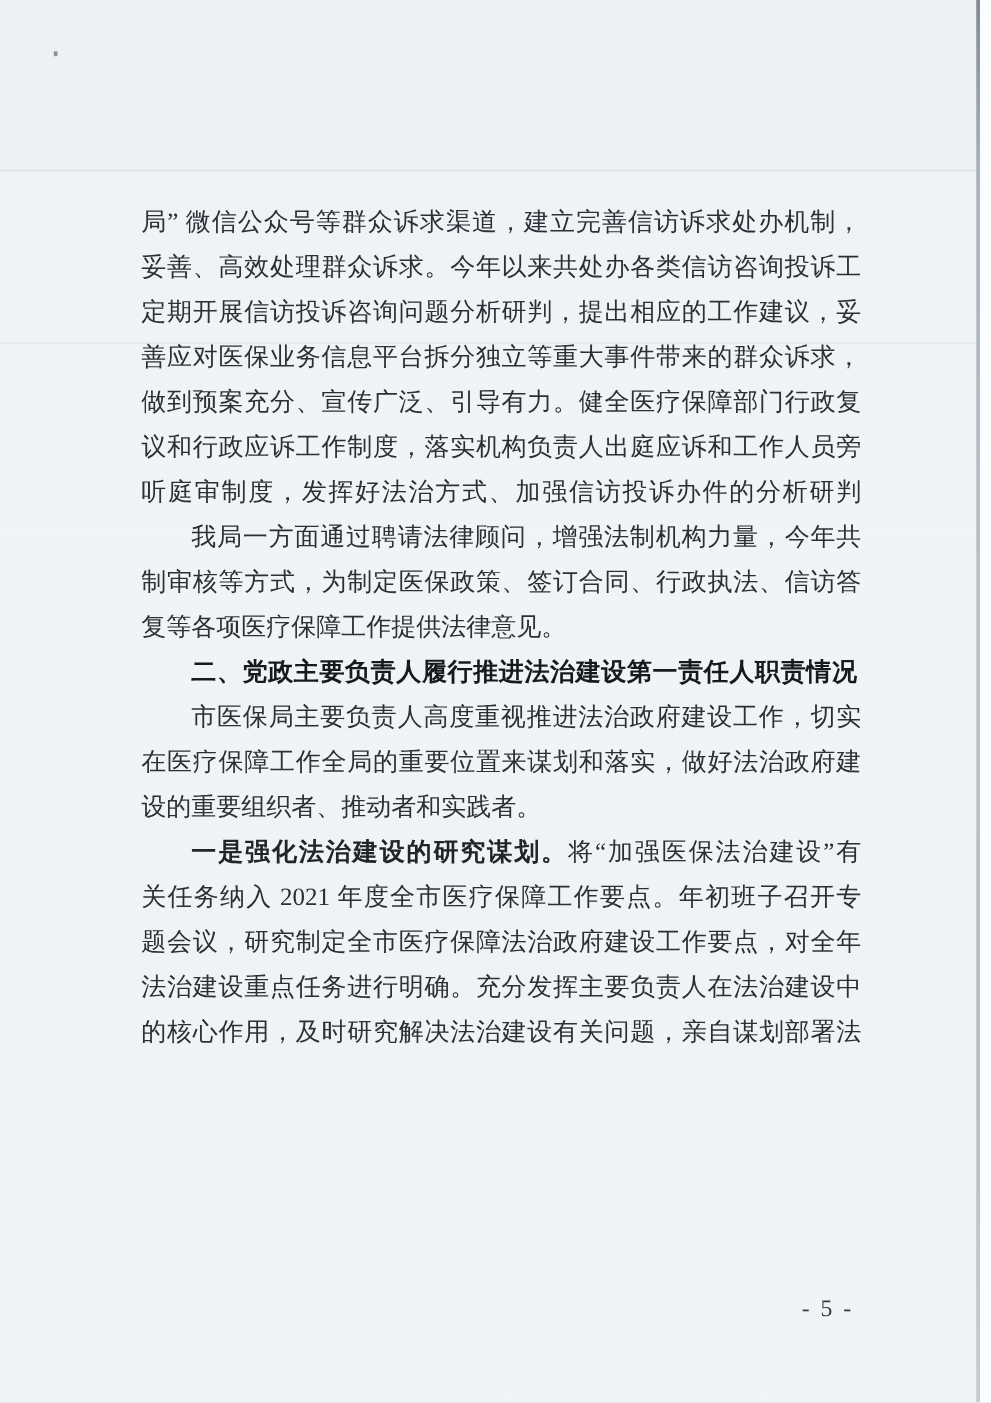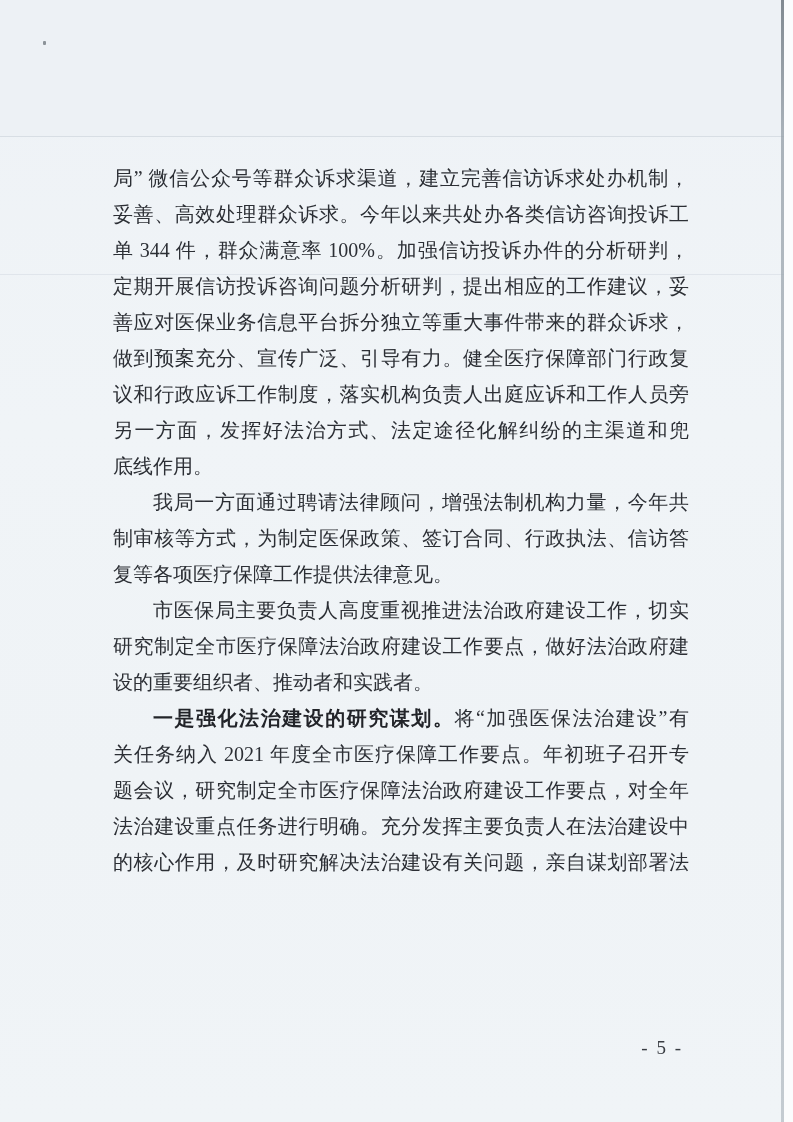--- a/index.html
+++ b/index.html
@@ -60,32 +60,31 @@
 <div class="page">
   <div class="top-band"></div>
   <div class="scan-line scan-line-1"></div>
   <div class="scan-line scan-line-2"></div>
   <div class="speck"></div>
   <div class="edge-white"></div>
   <div class="edge-shadow"></div>
   <div class="textblock" id="textblock">
       <div class="line just"><span class="seg-normal">局” 微信公众号等群众诉求渠道，建立完善信访诉求处办机制，</span></div>
       <div class="line just"><span class="seg-normal">妥善、高效处理群众诉求。今年以来共处办各类信访咨询投诉工</span></div>
-      <div class="line just"><span class="seg-normal">单 344 件，群众满意率 100%。加强信访投诉办件的分析研判，</span></div>
       <div class="line just"><span class="seg-normal">定期开展信访投诉咨询问题分析研判，提出相应的工作建议，妥</span></div>
       <div class="line just"><span class="seg-normal">善应对医保业务信息平台拆分独立等重大事件带来的群众诉求，</span></div>
       <div class="line just"><span class="seg-normal">做到预案充分、宣传广泛、引导有力。健全医疗保障部门行政复</span></div>
       <div class="line just"><span class="seg-normal">议和行政应诉工作制度，落实机构负责人出庭应诉和工作人员旁</span></div>
-      <div class="line just"><span class="seg-normal">另一方面，发挥好法治方式、法定途径化解纠纷的主渠道和兜</span></div>
-      <div class="line"><span class="seg-normal">底线作用。</span></div>
+      <div class="line just"><span class="seg-normal">听庭审制度，发挥好法治方式、加强信访投诉办件的分析研判</span></div>
       <div class="line just" style="text-indent: 2em;"><span class="seg-normal">我局一方面通过聘请法律顾问，增强法制机构力量，今年共</span></div>
       <div class="line just"><span class="seg-normal">制审核等方式，为制定医保政策、签订合同、行政执法、信访答</span></div>
       <div class="line"><span class="seg-normal">复等各项医疗保障工作提供法律意见。</span></div>
+      <div class="line" style="text-indent: 2em;"><span class="seg-bold-hei">二、党政主要负责人履行推进法治建设第一责任人职责情况</span></div>
       <div class="line just" style="text-indent: 2em;"><span class="seg-normal">市医保局主要负责人高度重视推进法治政府建设工作，切实</span></div>
-      <div class="line just"><span class="seg-normal">研究制定全市医疗保障法治政府建设工作要点，做好法治政府建</span></div>
+      <div class="line just"><span class="seg-normal">在医疗保障工作全局的重要位置来谋划和落实，做好法治政府建</span></div>
       <div class="line"><span class="seg-normal">设的重要组织者、推动者和实践者。</span></div>
       <div class="line just" style="text-indent: 2em;"><span class="seg-bold-kai">一是强化法治建设的研究谋划。</span><span class="seg-normal">将“加强医保法治建设”有</span></div>
       <div class="line just"><span class="seg-normal">关任务纳入 2021 年度全市医疗保障工作要点。年初班子召开专</span></div>
       <div class="line just"><span class="seg-normal">题会议，研究制定全市医疗保障法治政府建设工作要点，对全年</span></div>
       <div class="line just"><span class="seg-normal">法治建设重点任务进行明确。充分发挥主要负责人在法治建设中</span></div>
       <div class="line just"><span class="seg-normal">的核心作用，及时研究解决法治建设有关问题，亲自谋划部署法</span></div>
     </div>
   <div class="page-number">- 5 -</div>
 </div>
 

